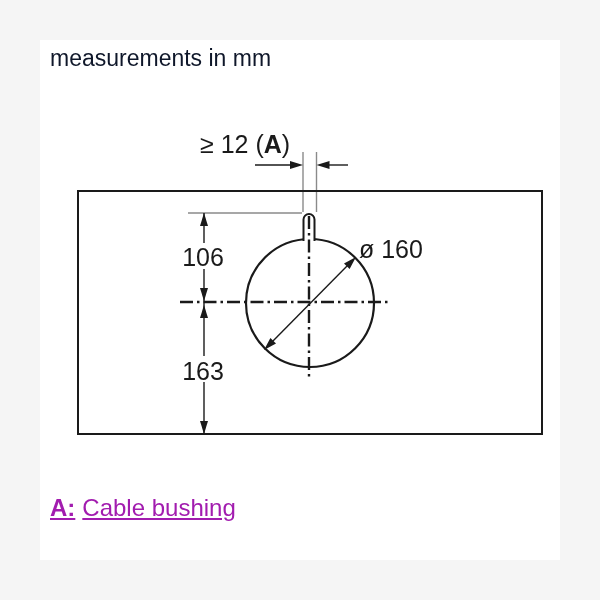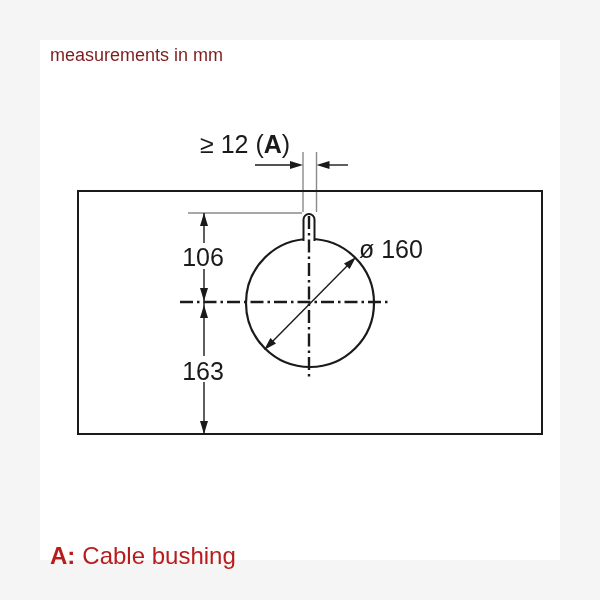--- a/index.html
+++ b/index.html
@@ -10,26 +10,27 @@
     color:#1a1a1a;
     overflow:hidden;
   }
   .stage{position:relative;width:600px;height:600px;}
   .canvas{
     position:absolute;left:40px;top:40px;width:520px;height:520px;
     background:#ffffff;
   }
   .title{
     position:absolute;left:50px;top:44px;
-    font-size:18px;line-height:1.25;color:#7f1d1d;text-align:right;
+    font-size:23px;line-height:1.25;color:#0f172a;text-align:right;
   }
   .legend{
-    position:absolute;left:50px;top:541px;
-    font-size:24px;line-height:1.25;color:#b91c1c;
+    position:absolute;left:50px;top:493px;
+    font-size:24px;line-height:1.25;color:#a21caf;
     white-space:nowrap;
+    text-decoration:underline;
   }
   .legend .key{font-weight:bold;margin-right:7px;}
   svg.drawing{position:absolute;left:0;top:0;}
   svg text{
     font-family:"Liberation Sans", sans-serif;
     font-size:25px;
     fill:#1a1a1a;
   }
   svg .dimtext-bold{font-weight:bold;}
 </style>

